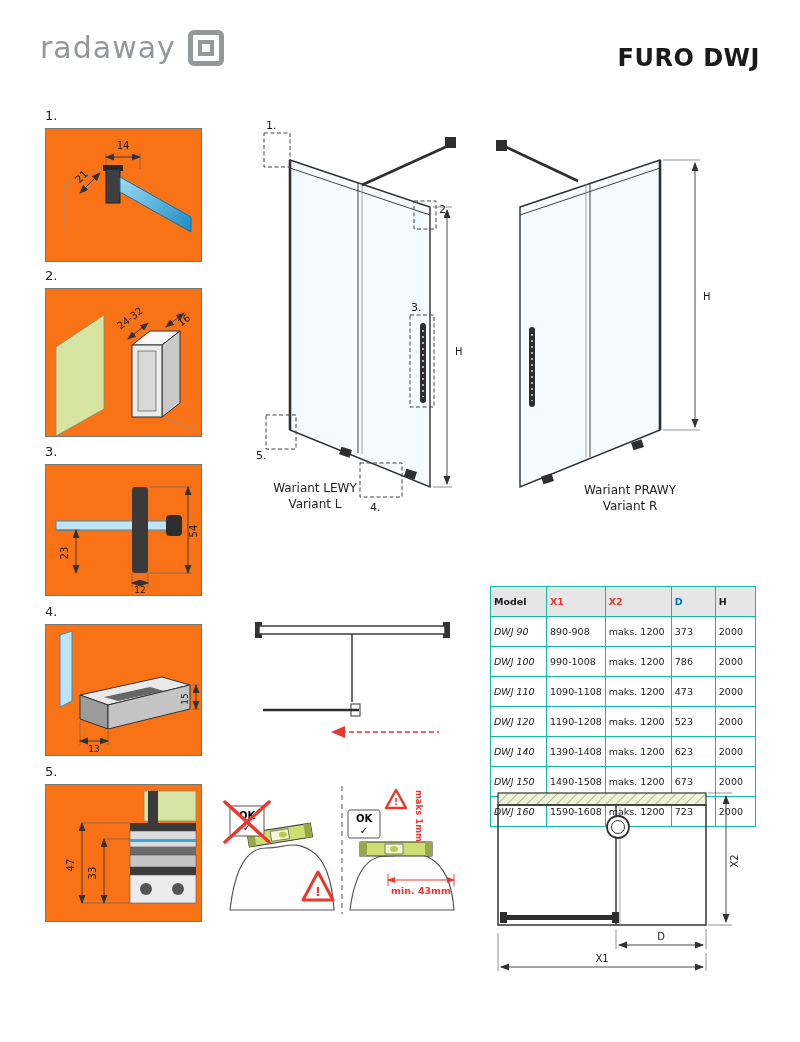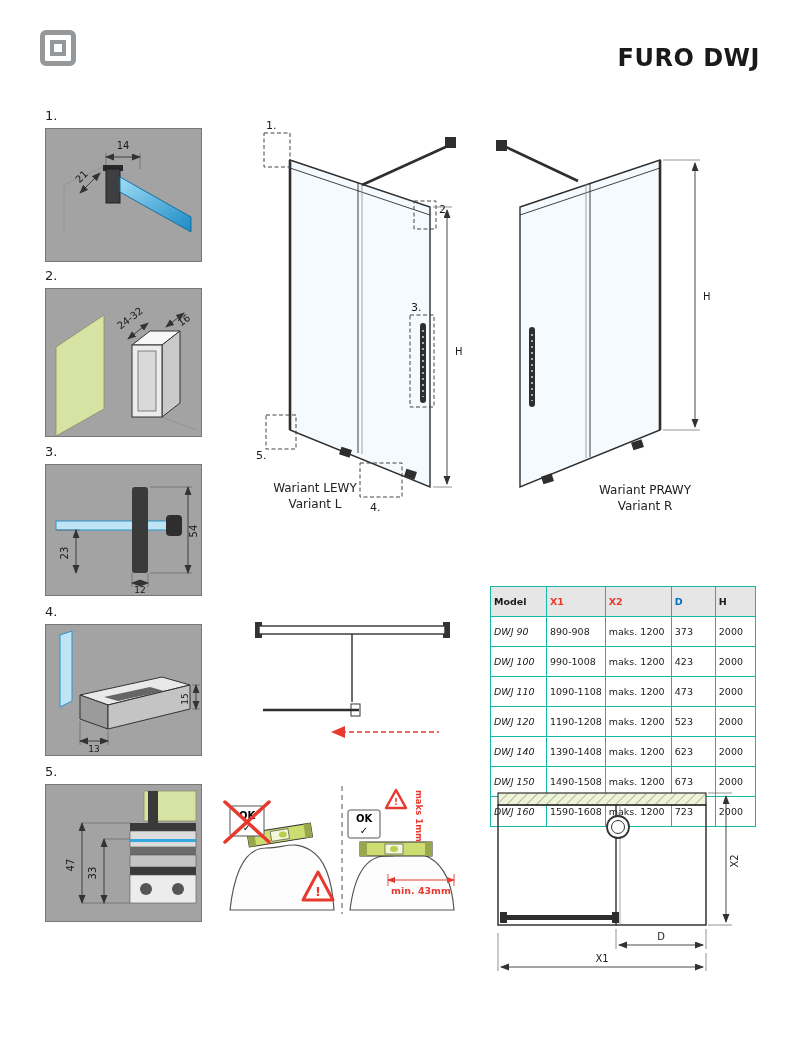--- a/index.html
+++ b/index.html
@@ -9,21 +9,21 @@
   
   .logo{position:absolute;left:40px;top:30px;display:flex;align-items:center;gap:12px;}
   .logo-text{font-size:30px;color:#95989a;letter-spacing:1px;line-height:1;}
   .logo-mark{width:26px;height:26px;border:5px solid #95989a;border-radius:6px;
              display:flex;align-items:center;justify-content:center;}
   .logo-mark-inner{width:8px;height:8px;border:4px solid #95989a;}
   .doc-title{position:absolute;right:40px;top:44px;font-size:24px;font-weight:bold;letter-spacing:.5px;}
 
   
   .detail-num{position:absolute;font-size:13px;color:#222;}
-  .detail-box{position:absolute;border:1px solid #777;background:#a3a3a3;}
+  .detail-box{position:absolute;border:1px solid #777;background:#f97316;}
   .detail-box svg{display:block;}
 
   
   .variant-label{position:absolute;text-align:center;font-size:12px;line-height:16px;color:#222;}
 
   
   .spec-table{position:absolute;left:490px;top:586px;border-collapse:collapse;font-size:9.5px;
               table-layout:fixed;}
   .spec-table th,.spec-table td{border:1px solid #14b8a6;text-align:left;padding:8px 3px;height:13px;
               overflow:hidden;white-space:nowrap;}
@@ -48,20 +48,21 @@
   .panel{fill:#f4fafd;stroke:#2e2e2e;stroke-width:1.4;}
   .dashedbox{fill:none;stroke:#444;stroke-width:1;stroke-dasharray:4,2.5;}
   .redtxt{fill:#e8392e;font-weight:bold;}
 </style>
 </head>
 <body>
 
 <div class="page">
 
   <div class="logo">
+    <span class="logo-text">radaway</span>
     <span class="logo-mark">
         <span class="logo-mark-inner"></span>
       </span>
   </div>
   <div class="doc-title">FURO DWJ</div>
 
   <div class="detail-num" style="left:45px;top:108px">1.</div>
   <div class="detail-box" style="left:45px;top:128px;width:155px;height:132px">
     <svg width="155" height="132" viewBox="0 0 155 132" style="position:static">
       <defs>
@@ -236,21 +237,21 @@
       <line x1="423" y1="315" x2="460" y2="315" class="ext"></line>
       <line x1="455" y1="48" x2="455" y2="312" class="dimline" marker-start="url(#arv)" marker-end="url(#arv)"></line>
       <text x="463" y="185" class="dim">H</text>
     </g>
   </svg>
 
   <div class="variant-label" style="left:245px;top:480px;width:140px">
     <div>Wariant LEWY</div>
     <div>Variant L</div>
   </div>
-  <div class="variant-label" style="left:570px;top:482px;width:150px">
+  <div class="variant-label" style="left:555px;top:482px;width:150px">
     <div>Wariant PRAWY</div>
     <div>Variant R</div>
   </div>
 
   <table class="spec-table">
     <colgroup>
         <col class="c-model">
         <col class="c-x1">
         <col class="c-x2">
         <col class="c-d">
@@ -270,21 +271,21 @@
           <td class="cell-model">DWJ 90</td>
           <td>890-908</td>
           <td>maks. 1200</td>
           <td>373</td>
           <td>2000</td>
         </tr>
       <tr>
           <td class="cell-model">DWJ 100</td>
           <td>990-1008</td>
           <td>maks. 1200</td>
-          <td>423</td>
+          <td>786</td>
           <td>2000</td>
         </tr>
       <tr>
           <td class="cell-model">DWJ 110</td>
           <td>1090-1108</td>
           <td>maks. 1200</td>
           <td>473</td>
           <td>2000</td>
         </tr>
       <tr>

